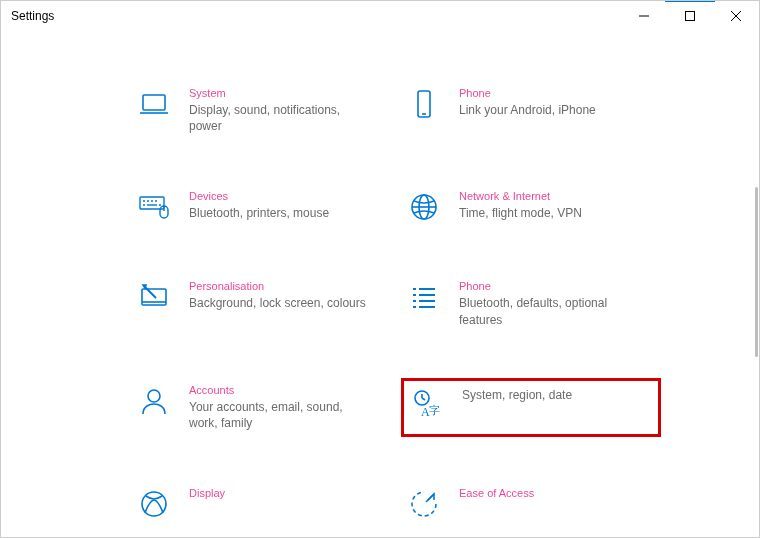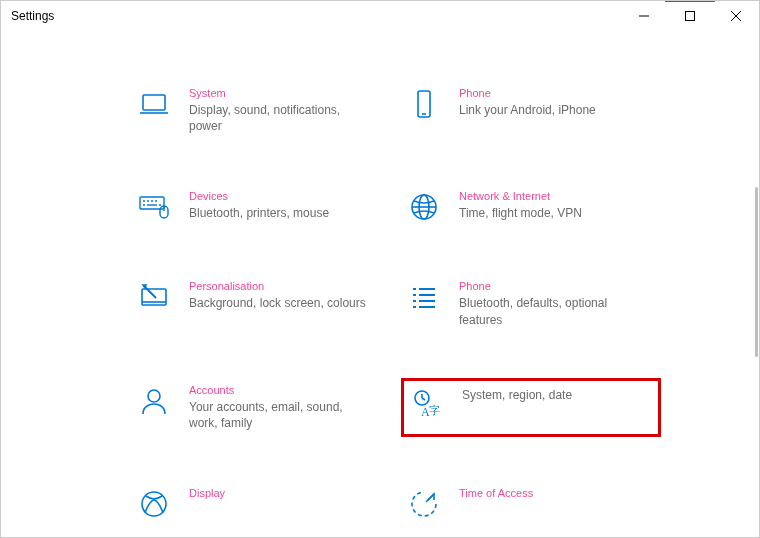--- a/index.html
+++ b/index.html
@@ -268,21 +268,21 @@
 
     <div class="category">
       <span class="icon">
         <svg viewBox="0 0 32 32" fill="none" stroke="#0078d4" stroke-width="1.6">
           <path d="M28 16 A12 12 0 1 1 16 4" stroke-dasharray="4 3"></path>
           <polyline points="20,12 26,6 26,12"></polyline>
           <line x1="26" y1="6" x2="18" y2="14"></line>
         </svg>
       </span>
       <div>
-        <div class="label">Time of Access</div>
+        <div class="label">Ease of Access</div>
         <div class="desc"></div>
       </div>
     </div>
 
   </div>
 
   <div class="scrollbar-thumb"></div>
 </div>
 
 </body></html>

